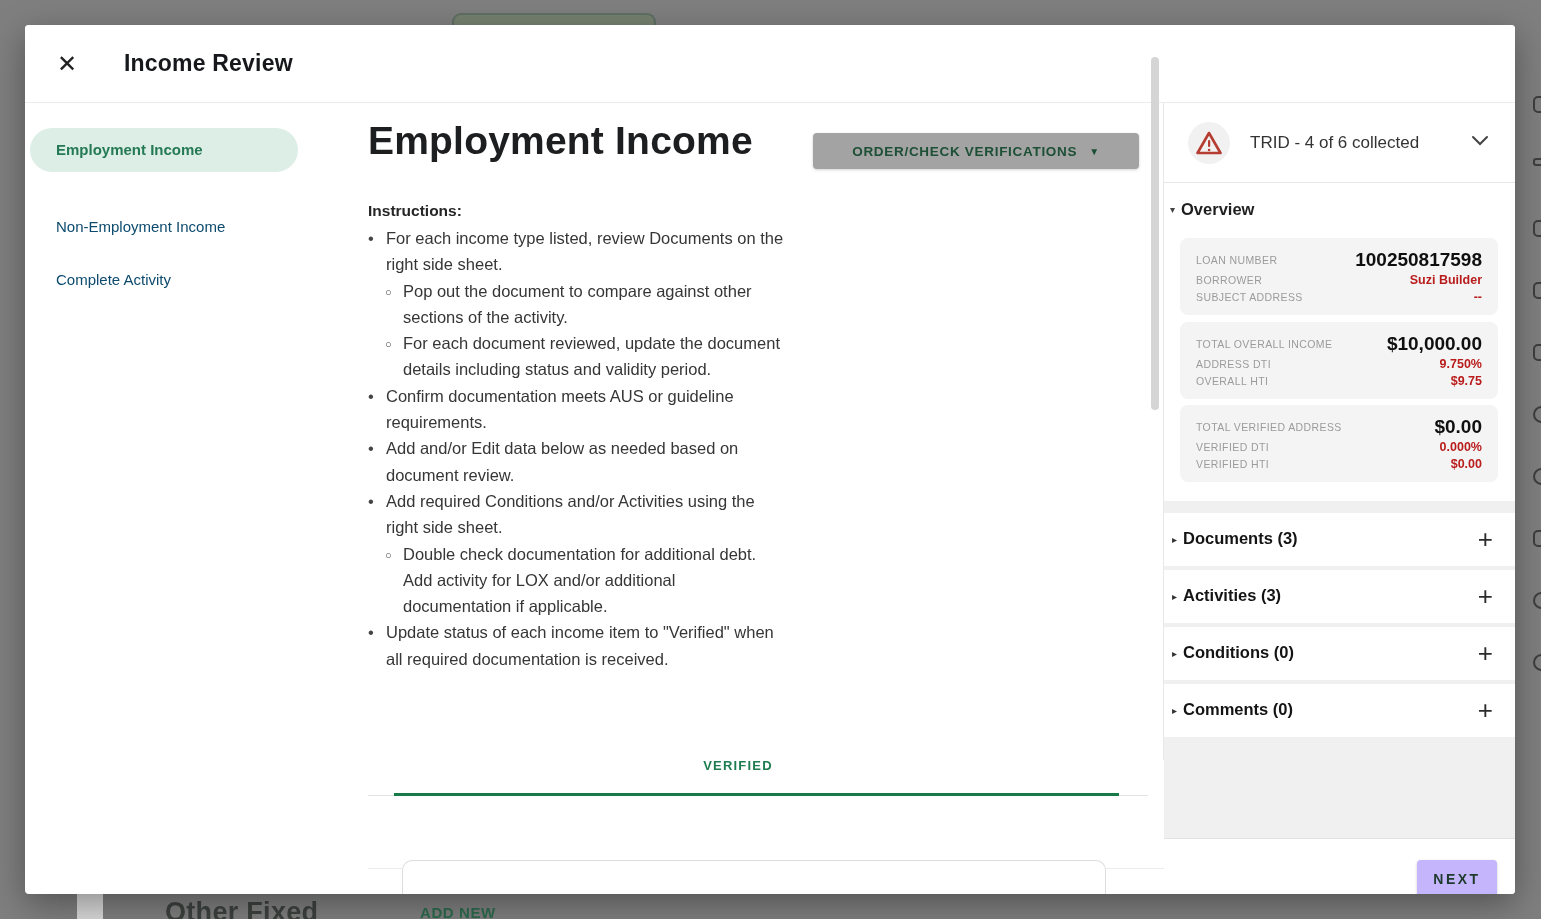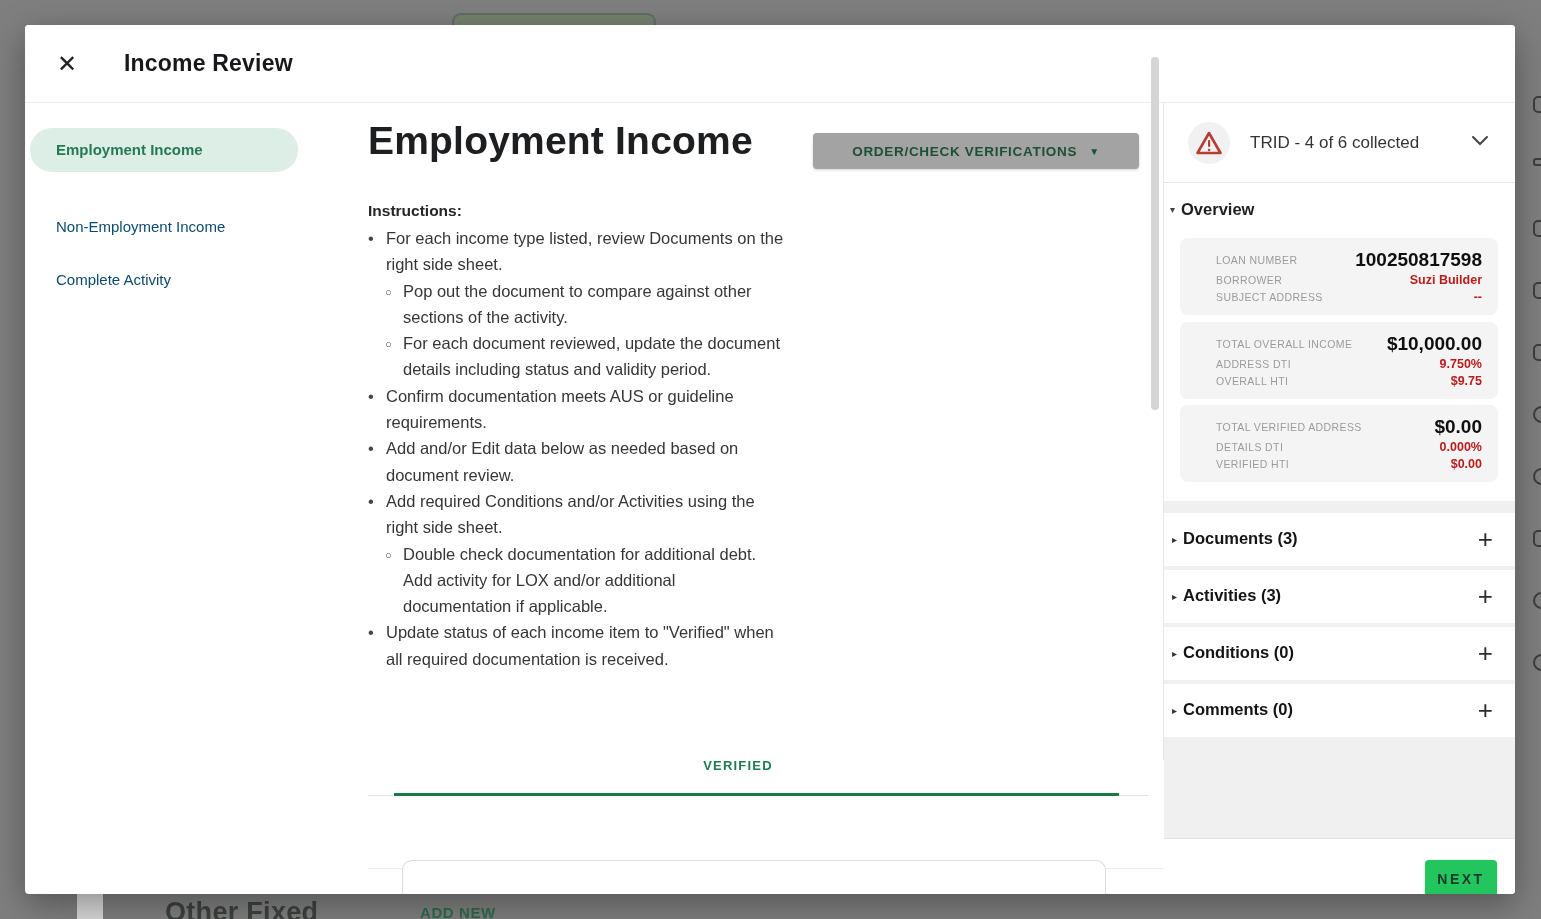--- a/index.html
+++ b/index.html
@@ -119,21 +119,21 @@
   .caret-right{ font-size:10px; color:#333; }
   .overview-label{ font-size:16.5px; font-weight:700; color:#1f1f1f; }
 
   .ov-card{
     position:absolute; left:16px; width:318px; background:#f4f4f4; border-radius:8px;
     padding:10px 16px 9px 16px;
   }
   .ov-card.c1{ top:135px; }
   .ov-card.c2{ top:219px; }
   .ov-card.c3{ top:302px; }
-  .ov-row{ display:flex; justify-content:space-between; align-items:flex-end; line-height:17px;margin-left:20px; }
+  .ov-row{ display:flex; justify-content:space-between; align-items:flex-end; line-height:17px; }
   .ov-row .lbl{ font-size:10.5px; color:#9b9b9b; letter-spacing:.4px; }
   .ov-row .val{ font-size:12.5px; font-weight:700; color:#b91c1c; text-align:right; }
   .ov-row.primary{ line-height:24px; }
   .ov-row.primary .val{ font-size:19px; font-weight:700; color:#0f0f0f; }
 
   .panel-sections{ position:absolute; left:0; top:398px; width:100%; height:393px; background:#f0f0f0; }
   .section-row{
     position:absolute; left:0; width:100%; height:53px; background:#fff; cursor:pointer;
   }
   .section-row .caret-right{ position:absolute; left:8px; top:21px; }
@@ -141,22 +141,22 @@
   .plus-icon{
     position:absolute; right:22px; top:12px; font-size:26px; font-weight:300; color:#2b2b2b; cursor:pointer; line-height:28px;
   }
   .s1{ top:12px; } .s2{ top:69px; } .s3{ top:126px; } .s4{ top:183px; }
 
   .panel-footer{
     position:absolute; left:0; top:735px; width:100%; height:56px; background:#fff;
     border-top:1px solid #e2e2e2;
   }
   .next-btn{
-    position:absolute; right:18px; top:21px; width:72px; height:37px;
-    background:#22c55e; border:none; border-radius:4px; cursor:pointer;
+    position:absolute; right:18px; top:21px; width:80px; height:37px;
+    background:#c4b5fd; border:none; border-radius:4px; cursor:pointer;
     color:#1d3a2b; font-family:"Liberation Sans",sans-serif;
     font-size:14px; font-weight:700; letter-spacing:2.5px;
     box-shadow:0 1px 3px rgba(0,0,0,.2);
   }
 </style>
 </head>
 <body>
 
 <div class="backdrop-btn-sliver"></div>
 
@@ -299,21 +299,21 @@
         <span class="val">$9.75</span>
       </div>
     </div>
 
     <div class="ov-card c3">
       <div class="ov-row primary">
         <span class="lbl">TOTAL VERIFIED ADDRESS</span>
         <span class="val">$0.00</span>
       </div>
       <div class="ov-row">
-        <span class="lbl">DETAILS DTI</span>
+        <span class="lbl">VERIFIED DTI</span>
         <span class="val">0.000%</span>
       </div>
       <div class="ov-row">
         <span class="lbl">VERIFIED HTI</span>
         <span class="val">$0.00</span>
       </div>
     </div>
 
     <div class="panel-sections">
       <div class="section-row s1">

